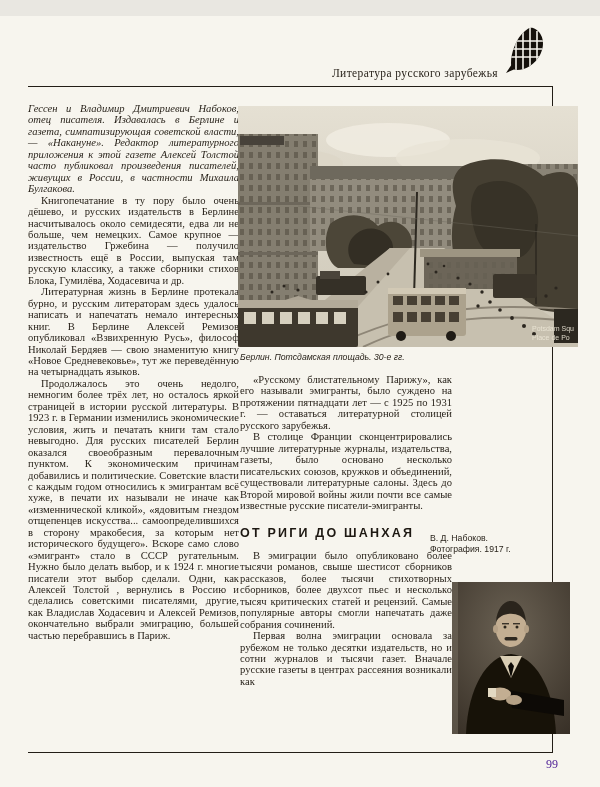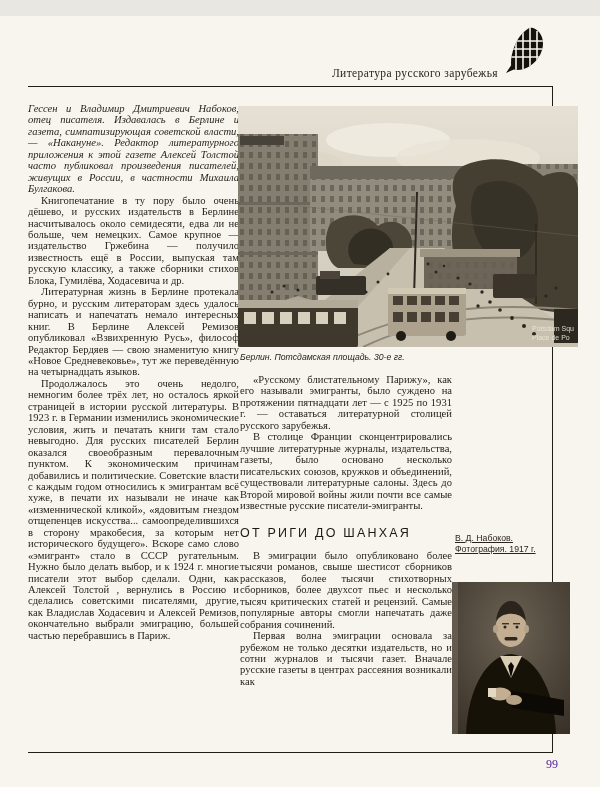--- a/index.html
+++ b/index.html
@@ -23,40 +23,40 @@
   .col{
     position:absolute;text-align:justify;
     font-size:10.6px;line-height:11.45px;color:#241e16;
   }
   .col p{margin:0;text-indent:13px;}
   .col p.noindent{text-indent:0;font-style:italic;}
   #left-col{left:28px;top:87px;width:211px;}
   #right-col{left:240px;top:358px;width:212px;}
   .section-heading{
     font-family:"Liberation Sans",sans-serif;
-    font-size:12.5px;letter-spacing:2.2px;font-weight:normal;
+    font-size:12.5px;letter-spacing:2.2px;font-weight:bold;
     margin:17px 0 10px 0;text-indent:0 !important;text-align:left;
     color:#1d1812;white-space:nowrap;
   }
   
   .photo{position:absolute;z-index:2;overflow:hidden;}
   #berlin-photo{left:238px;top:90px;width:340px;height:241px;}
   #nabokov-photo{left:452px;top:566px;width:118px;height:152px;}
   .photo svg{display:block;width:100%;height:100%;}
   .photo-overlay{
     position:absolute;right:4px;bottom:5px;z-index:3;
     font-family:"Liberation Sans",sans-serif;font-size:7px;line-height:8.5px;
     color:#ece6d6;text-align:left;opacity:.9;
   }
   .caption{
     position:absolute;font-family:"Liberation Sans",sans-serif;
     font-size:8.7px;line-height:11px;color:#2a241c;
   }
   #berlin-caption{left:240px;top:336px;width:300px;font-style:italic;}
-  #nabokov-caption{left:455px;top:517px;width:100px;text-decoration:underline;}
+  #nabokov-caption{left:430px;top:517px;width:100px;}
   
   .page-number{
     position:absolute;top:741px;left:516px;width:42px;text-align:right;
     font-size:12px;color:#4c1d95;
   }
 </style>
 </head>
 <body>
 
 <div class="page">
@@ -84,21 +84,21 @@
     </svg>
   </div>
 
   <div class="rule-h" id="header-rule"></div>
   <div class="rule-v" id="margin-rule"></div>
   <div class="rule-h" id="footer-rule"></div>
 
   <div class="col" id="left-col">
     <p class="noindent">Гессен и Владимир Дмитриевич Набоков, отец писателя. Издавалась в Берлине и газета, симпатизирующая советской власти, — «Накануне». Редактор литературного приложения к этой газете Алексей Толстой часто публиковал произведения писателей, живущих в России, в частности Михаила Булгакова.</p>
     <p>Книгопечатание в ту пору было очень дёшево, и русских издательств в Берлине насчитывалось около семидесяти, едва ли не больше, чем немецких. Самое крупное — издательство Гржебина — получило известность ещё в России, выпуская там русскую классику, а также сборники стихов Блока, Гумилёва, Ходасевича и др.</p>
-    <p>Литературная жизнь в Берлине протекала бурно, и русским литераторам здесь удалось написать и напечатать немало интересных книг. В Берлине Алексей Ремизов опубликовал «Взвихренную Русь», философ Редактор Бердяев — свою знаменитую книгу «Новое Средневековье», тут же переведённую на четырнадцать языков.</p>
+    <p>Литературная жизнь в Берлине протекала бурно, и русским литераторам здесь удалось написать и напечатать немало интересных книг. В Берлине Алексей Ремизов опубликовал «Взвихренную Русь», философ Николай Бердяев — свою знаменитую книгу «Новое Средневековье», тут же переведённую на четырнадцать языков.</p>
     <p>Продолжалось это очень недолго, немногим более трёх лет, но осталось яркой страницей в истории русской литературы. В 1923 г. в Германии изменились экономические условия, жить и печатать книги там стало невыгодно. Для русских писателей Берлин оказался своеобразным перевалочным пунктом. К экономическим причинам добавились и политические. Советские власти с каждым годом относились к эмигрантам всё хуже, в печати их называли не иначе как «изменнической кликой», «ядовитым гнездом отщепенцев искусства... самоопределившихся в сторону мракобесия, за которым нет исторического будущего». Вскоре само слово «эмигрант» стало в СССР ругательным. Нужно было делать выбор, и к 1924 г. многие писатели этот выбор сделали. Одни, как Алексей Толстой , вернулись в Россию и сделались советскими писателями, другие, как Владислав Ходасевич и Алексей Ремизов, окончательно выбрали эмиграцию, большей частью перебравшись в Париж.</p>
   </div>
 
   <div class="photo" id="berlin-photo">
     <svg viewBox="0 0 340 241" preserveAspectRatio="none">
       <defs>
         <linearGradient id="sky" x1="0" y1="0" x2="0" y2="1">
           <stop offset="0" stop-color="#e5e0d3"></stop>
             <stop offset="1" stop-color="#ccc6b6"></stop>
         </linearGradient>

